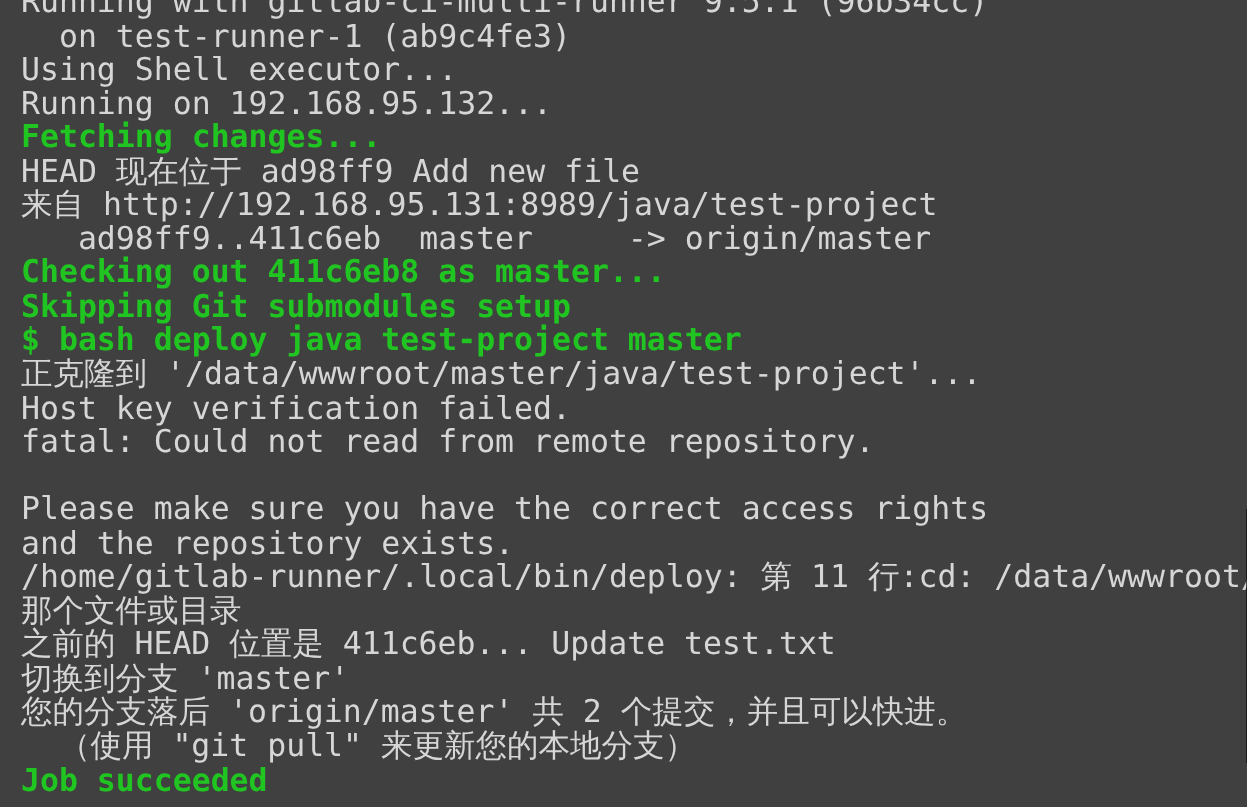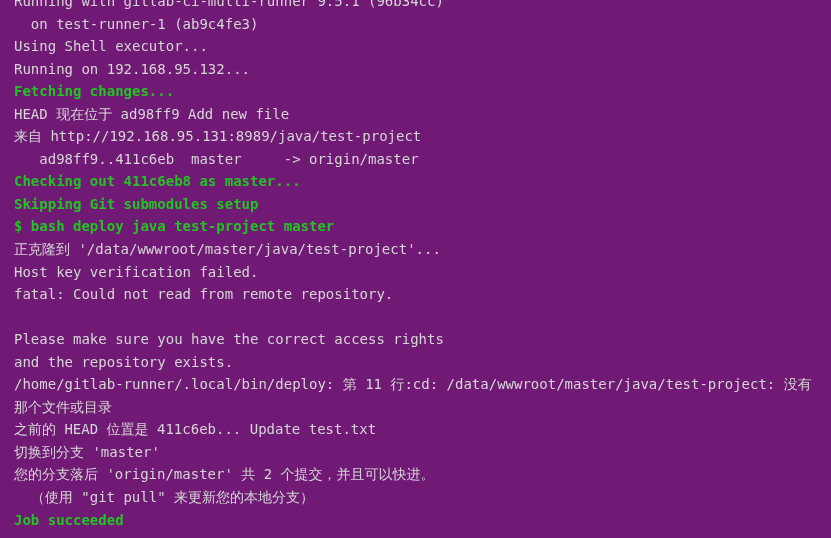--- a/index.html
+++ b/index.html
@@ -5,24 +5,24 @@
 <style>
   html, body {
     margin: 0;
     padding: 0;
     background: #000000;
   }
   #terminal {
     position: relative;
     width: 831px;
     height: 538px;
-    background: #701a75;
+    background: #404040;
     overflow: hidden;
     font-family: "DejaVu Sans Mono", "Liberation Mono", monospace;
-    font-size: 14px;
+    font-size: 21px;
     line-height: 22.55px;
     color: #d0d0d0;
     -webkit-font-smoothing: antialiased;
   }
   #log-body {
     position: absolute;
     left: 14px;
     top: -10px;
     width: 1400px;
     white-space: pre;

